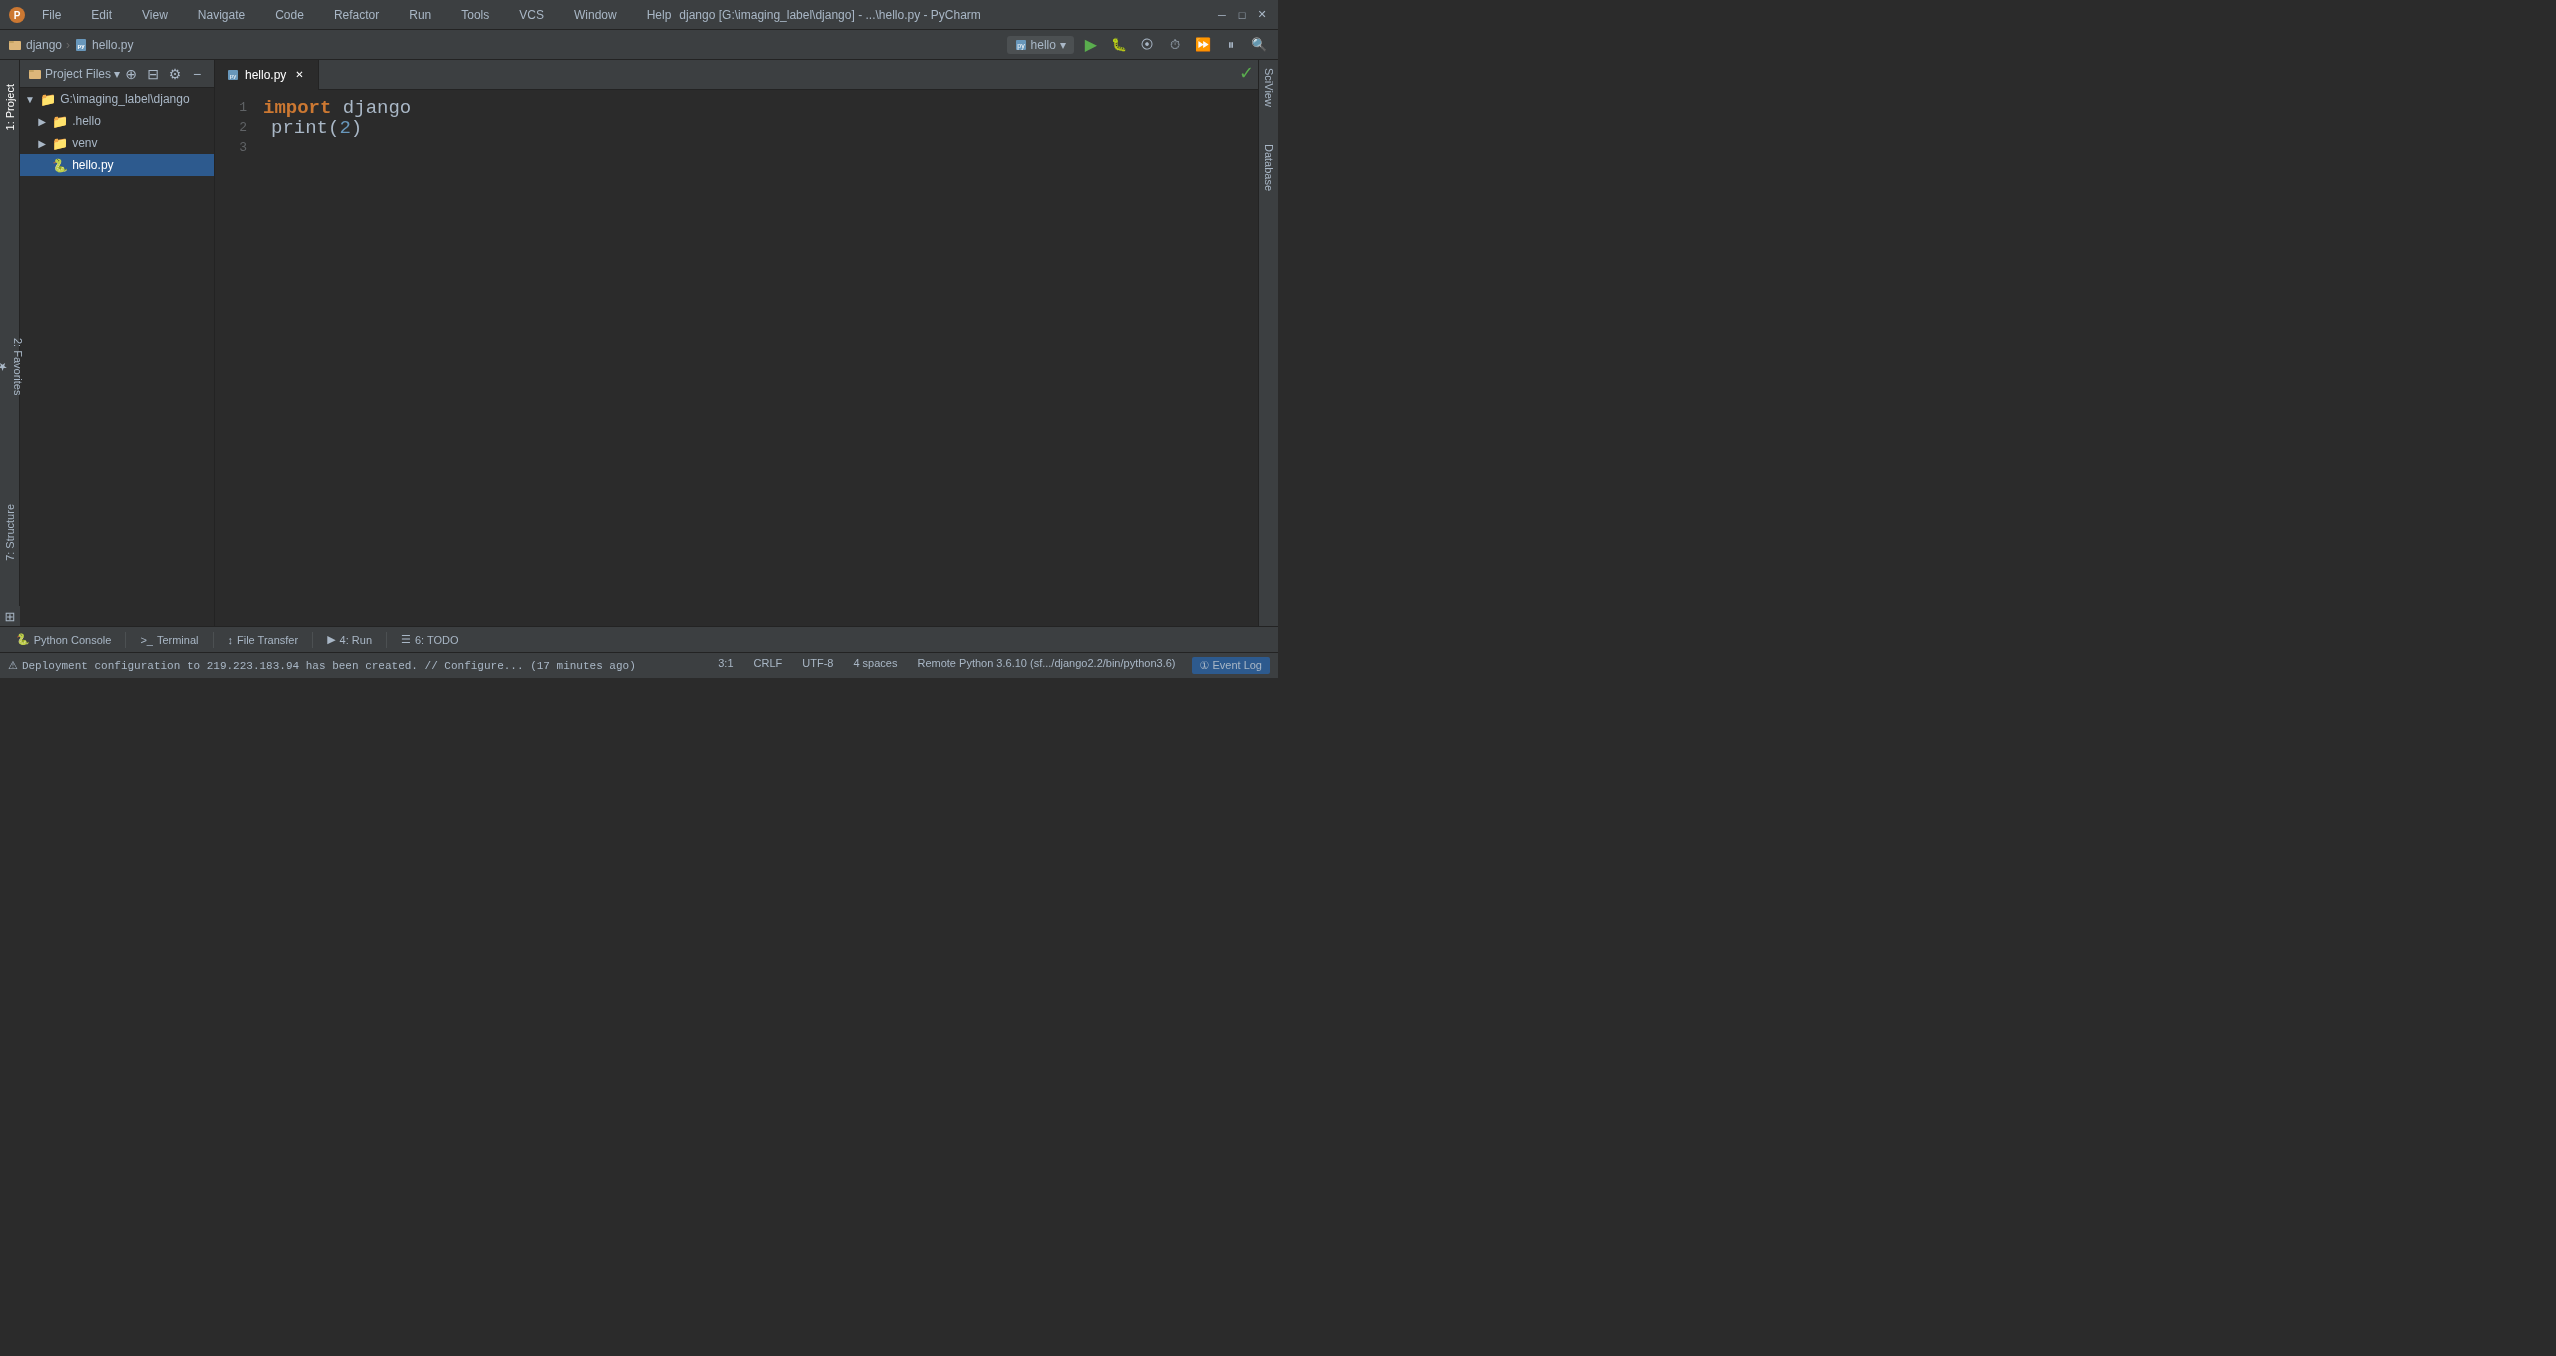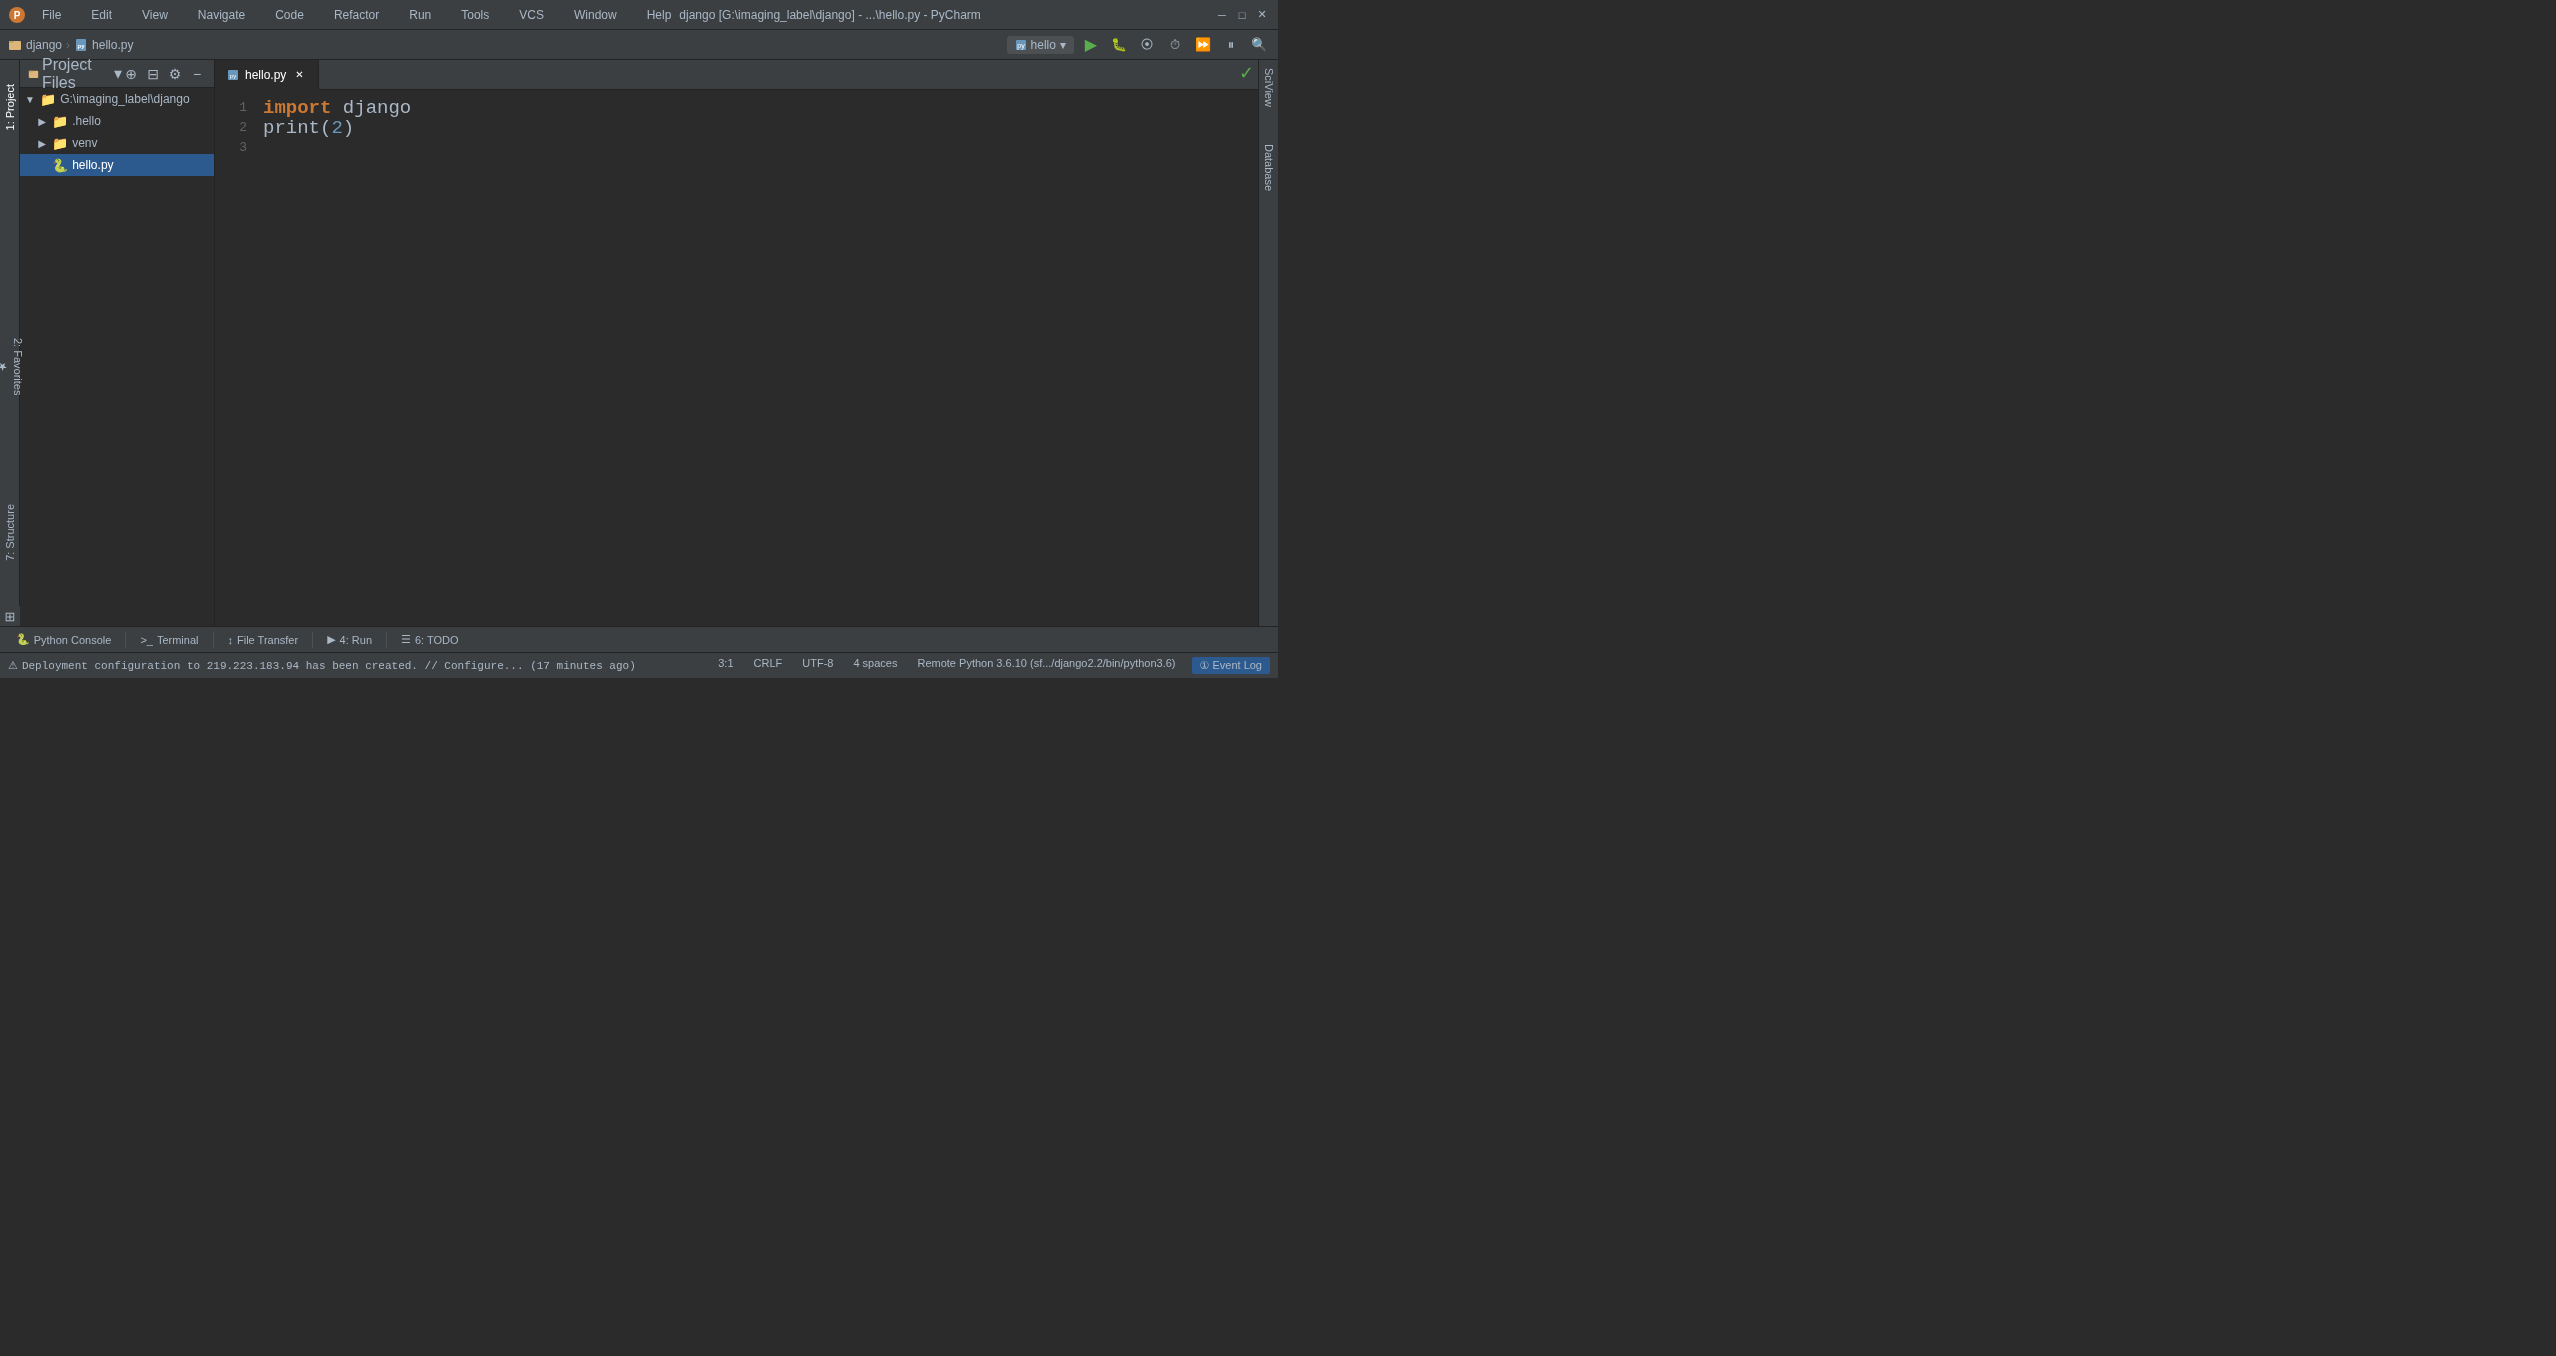--- a/index.html
+++ b/index.html
@@ -141,21 +141,21 @@
     .panel-header {
       display: flex;
       align-items: center;
       justify-content: space-between;
       padding: 4px 8px;
       background: #3c3f41;
       border-bottom: 1px solid #232323;
       height: 28px;
     }
     .panel-title {
-      font-size: 16px;
+      font-size: 12px;
       color: #a9b7c6;
       display: flex;
       align-items: center;
       gap: 3px;
     }
     .panel-actions {
       display: flex;
       align-items: center;
       gap: 4px;
     }
@@ -275,21 +275,21 @@
       line-height: 20px;
       color: #a9b7c6;
     }
     .code-line {
       height: 20px;
       display: flex;
       align-items: center;
     }
     .kw-import { color: #cc7832; font-weight: bold; }
     .kw-module { color: #a9b7c6; }
-    .kw-print { color: #a9b7c6; }
+    .kw-print { color: #a9b7c6; margin-left: 8px; }
     .kw-number { color: #6897bb; }
 
     
     .right-panels {
       width: 20px;
       background: #3c3f41;
       display: flex;
       flex-direction: column;
       align-items: center;
       border-left: 1px solid #232323;

